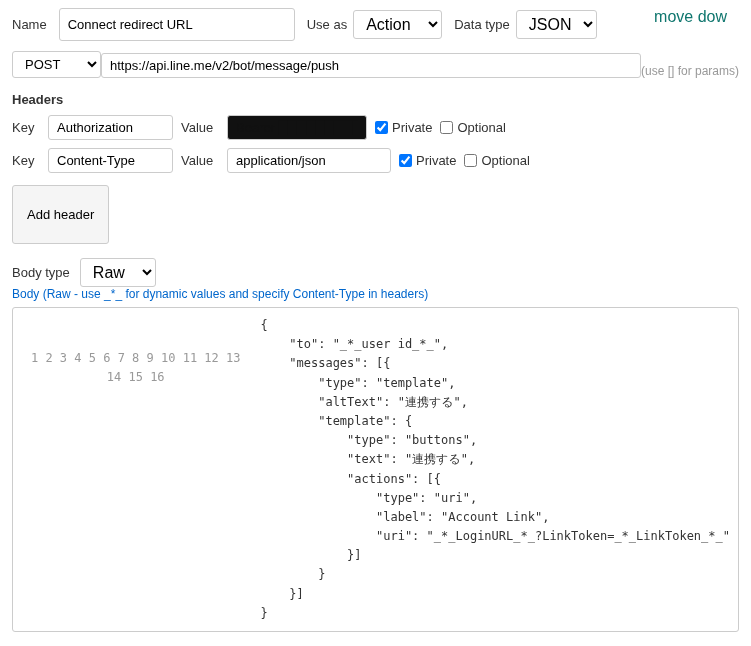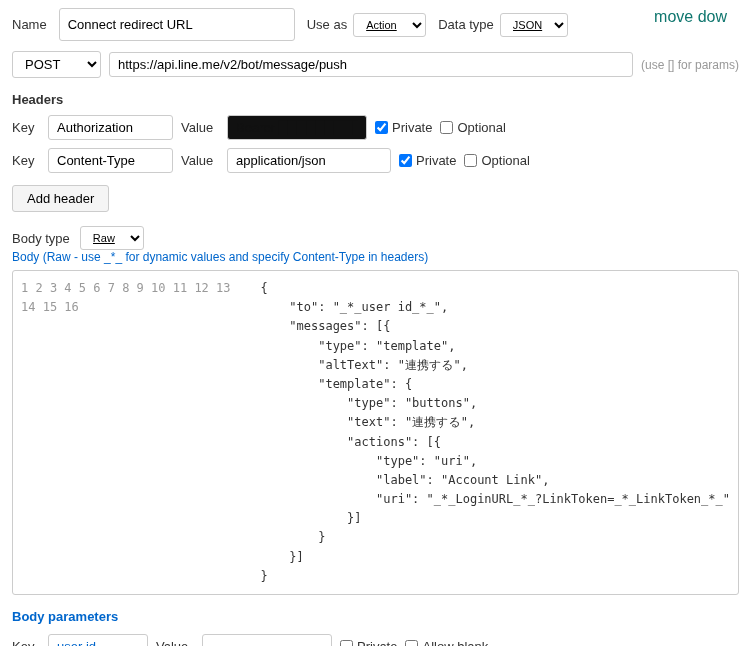--- a/index.html
+++ b/index.html
@@ -31,28 +31,27 @@
     }
     .data-type-group {
       display: flex;
       align-items: center;
       gap: 6px;
     }
     select.dropdown {
       border: 1px solid #ccc;
       padding: 4px 8px;
       border-radius: 3px;
-      font-size: 11px;
+      font-size: 16px;
       background: #fff;
-      text-decoration: underline;
     }
     .url-row {
       display: flex;
-      align-items: center;
-      gap: 8px;
+      align-items: flex-end;
+      gap: 0;
       margin-bottom: 14px;
     }
     .method-select {
       border: 1px solid #ccc;
       padding: 4px 8px;
       border-radius: 3px;
       font-size: 13px;
       background: #fff;
     }
     .url-input {
@@ -115,21 +114,21 @@
       gap: 4px;
     }
     .optional-group {
       display: flex;
       align-items: center;
       gap: 4px;
     }
     .add-header-btn {
       border: 1px solid #ccc;
       background: #f5f5f5;
-      padding: 5px 14px;
+      padding: 21px 14px;
       border-radius: 3px;
       cursor: pointer;
       font-size: 13px;
       margin-top: 4px;
       margin-bottom: 14px;
     }
     .body-type-row {
       display: flex;
       align-items: center;
       gap: 10px;
@@ -145,24 +144,25 @@
       font-family: monospace;
       font-size: 12px;
       padding: 8px;
       background: #fff;
       margin-bottom: 14px;
       display: flex;
       gap: 10px;
     }
     .line-numbers {
       color: #999;
-      text-align: left;
+      text-align: center;
       min-width: 20px;
       user-select: none;
       line-height: 1.6;
+      margin-top: 33px;
     }
     .code-content {
       flex: 1;
       line-height: 1.6;
       white-space: pre;
       color: #333;
     }
     .body-params-title {
       color: #0066cc;
       font-weight: bold;

